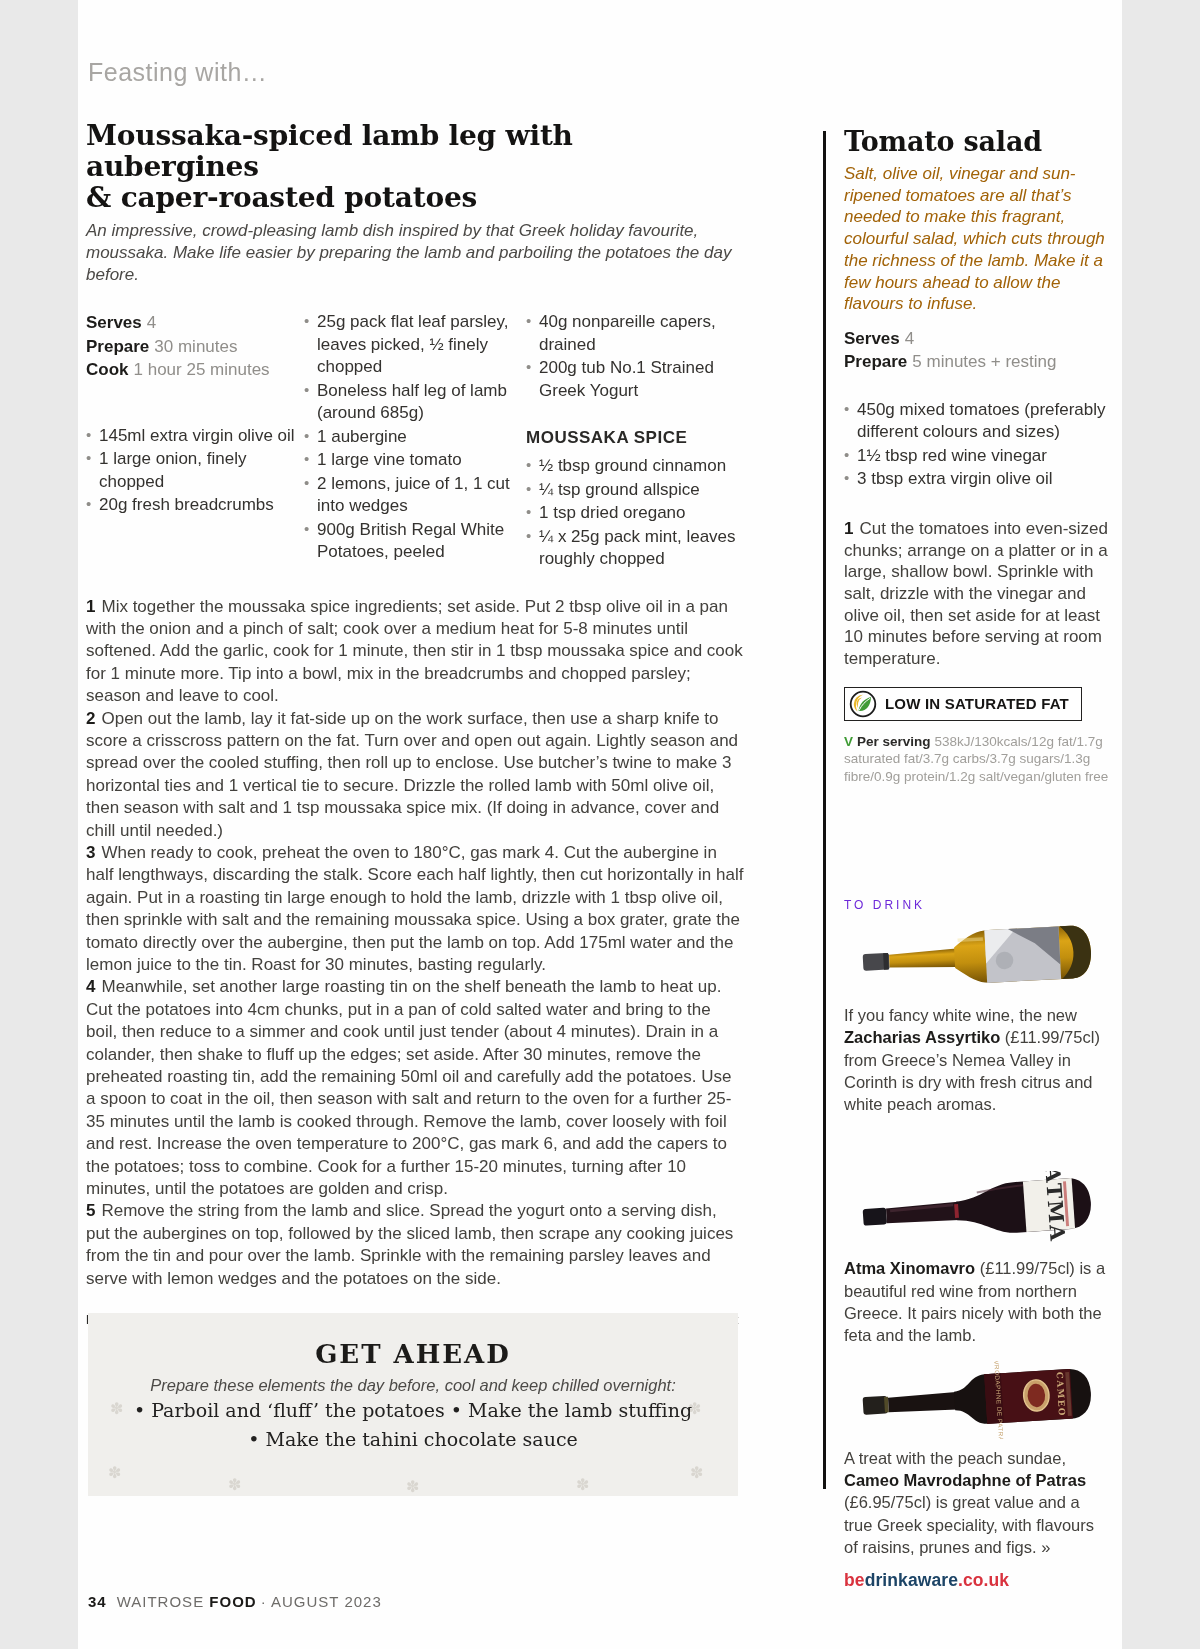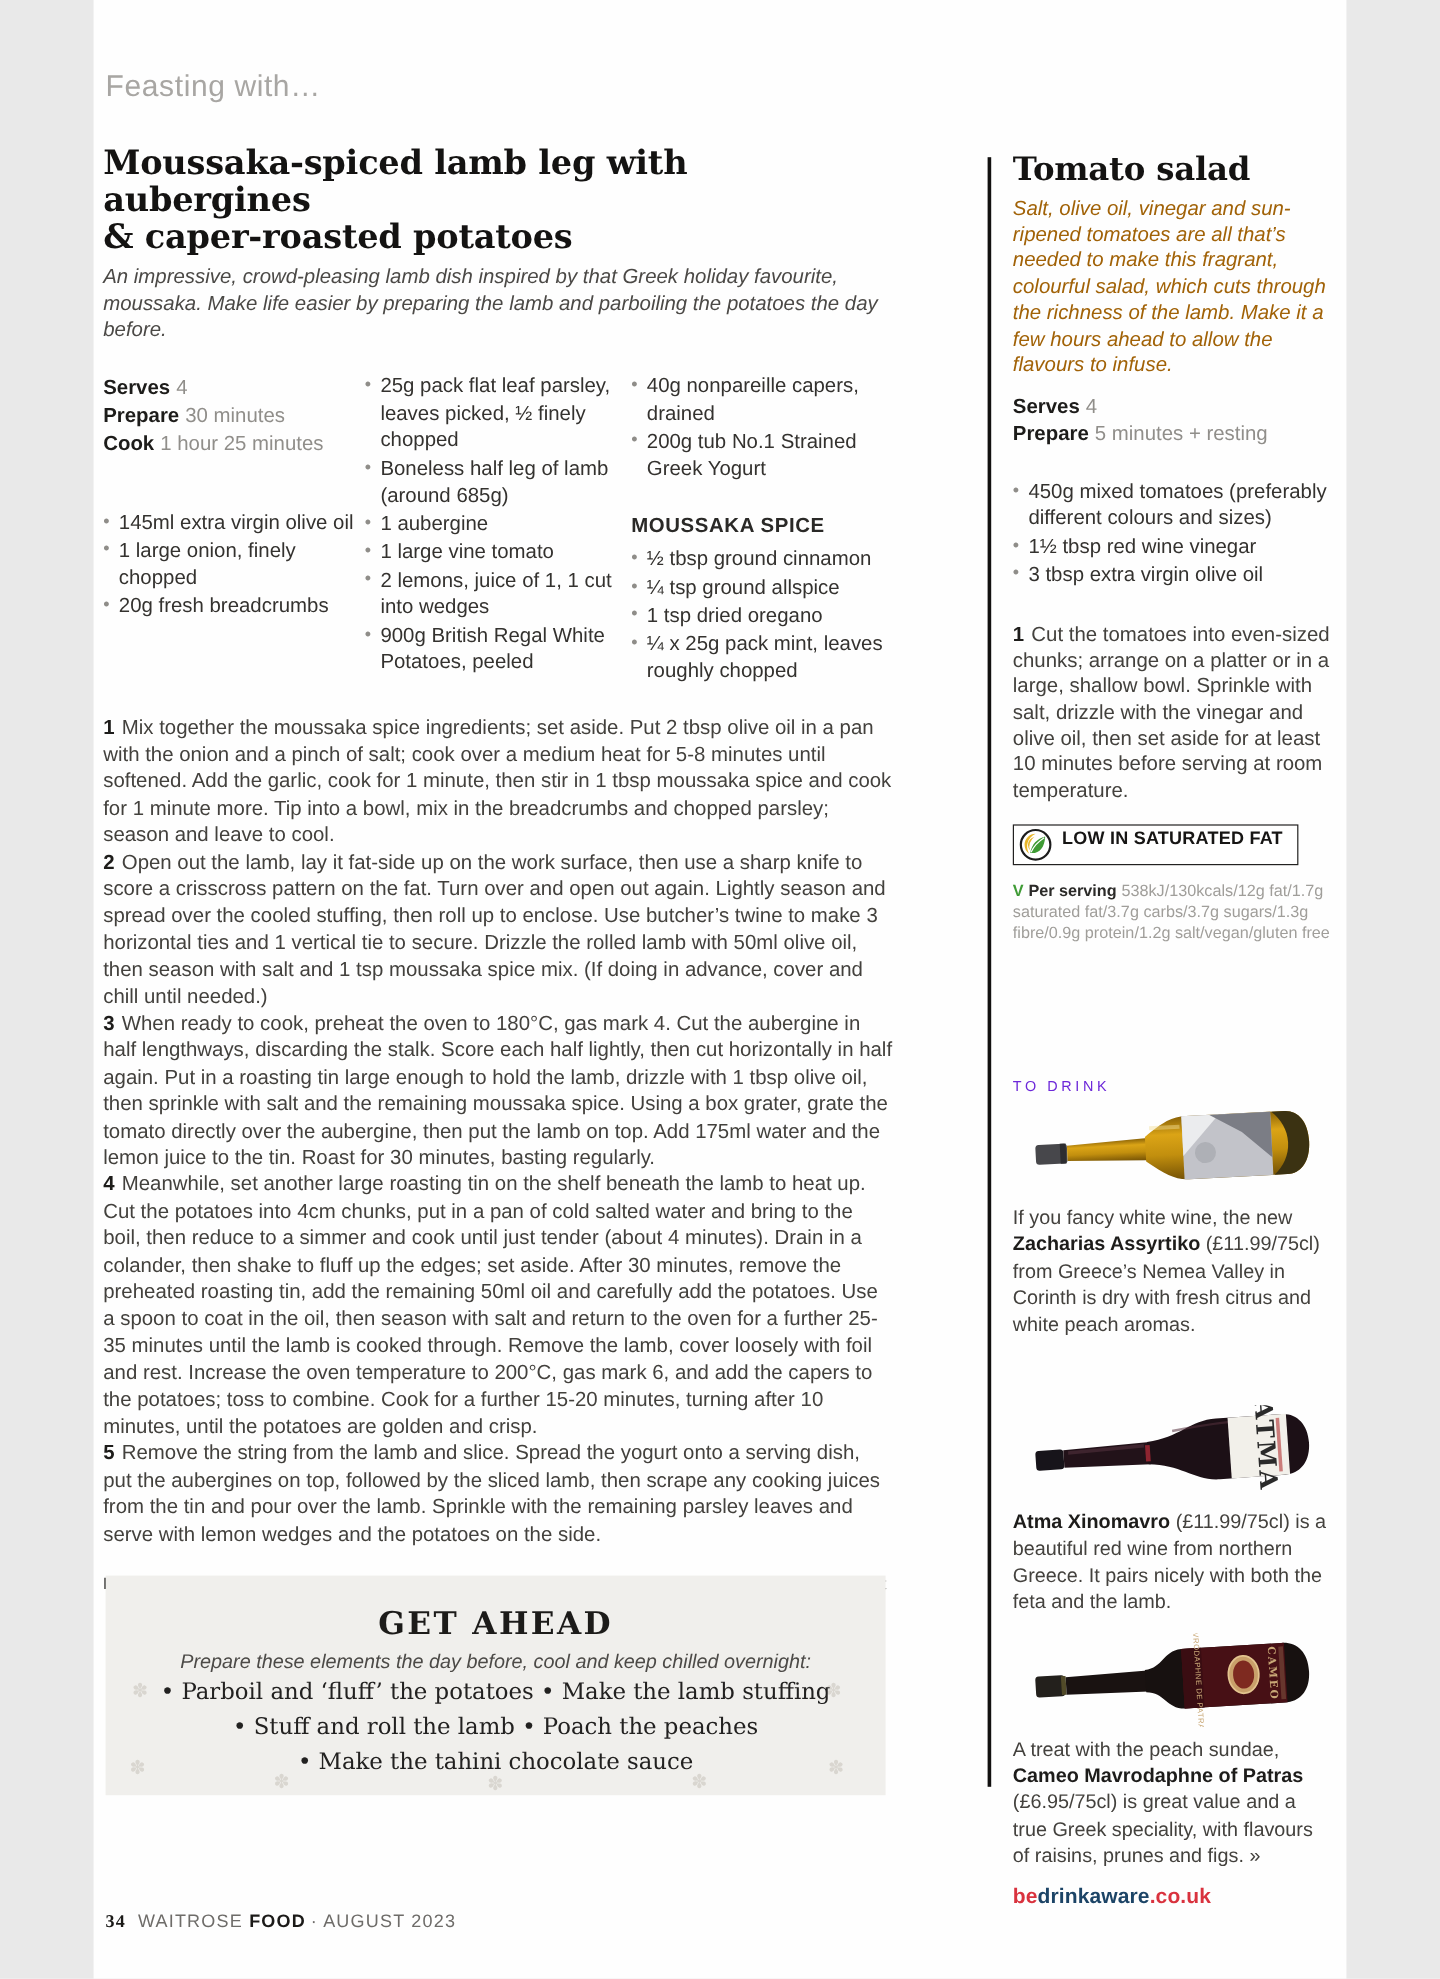--- a/index.html
+++ b/index.html
@@ -38,40 +38,40 @@
   .vrule { position:absolute; left:745px; top:131px; width:2.5px; height:1358px; background:#121110; }
 
   .side-col { position:absolute; left:766px; top:126px; width:268px; }
   .s-title { font-family:"DejaVu Serif", serif; font-weight:bold; font-size:27px; color:#141312; letter-spacing:-0.2px; }
   .s-intro { font-style:italic; font-size:17px; line-height:21.7px; color:#a16207; margin-top:6px; }
   .side-col .meta { margin-top:12px; }
   .s-ing { margin-top:25px; }
   .s-step { margin-top:27px; font-size:17px; line-height:21.7px; color:#43413d; }
   .s-step .n { font-weight:bold; color:#1d1c1a; margin-right:6px; }
 
-  .badge { margin-top:17px; display:inline-flex; align-items:flex-start; gap:8px; border:1.5px solid #222120; background:#fff; padding:2px 12px 2px 4px; }
+  .badge { margin-top:17px; display:inline-flex; align-items:center; gap:8px; border:1.5px solid #222120; background:#fff; padding:2px 12px 2px 4px; }
   .badge-label { font-weight:bold; font-size:15px; color:#161514; letter-spacing:0.2px; }
   .s-per { margin-top:11px; font-size:13.5px; line-height:17.5px; color:#a09e9a; }
   .s-per .v { color:#3f9b35; font-weight:bold; margin-right:4px; }
   .s-per b { color:#2b2a28; margin-right:4px; }
 
   .to-drink { position:absolute; left:766px; top:898px; width:268px; }
   .td-head { font-weight:normal; font-size:12px; letter-spacing:3px; color:#6d28d9; }
   .bottle { display:block; width:236px; height:78px; margin:6px auto 8px auto; }
   .b2 { margin-top:56px; }
   .b3 { margin-top:14px; }
   .td-text { font-size:16.5px; line-height:22.3px; color:#43413d; }
   .td-text b { color:#1d1c1a; }
   .drinkaware { margin-top:12px; font-weight:bold; font-size:17.5px; letter-spacing:0.1px; cursor:pointer; }
   .da-red { color:#d9323e; }
   .da-navy { color:#1c4466; }
 
   .footer { position:absolute; left:10px; top:1593px; font-size:15px; letter-spacing:1px; color:#6e6c69; }
   .footer b { color:#1b1a18; }
-  .footer .f-page { margin-right:10px;font-family:Liberation Serif, serif; }
+  .footer .f-page { margin-right:10px; }
   .footer .f-issue { margin-left:4px; }
 </style>
 </head>
 <body>
 
 <div class="page">
 
   <div class="eyebrow">Feasting with…</div>
 
   <div class="main-col">
@@ -134,21 +134,20 @@
     <span class="orn" style="left:22px; top:86px;">✽</span>
     <span class="orn" style="left:600px; top:86px;">✽</span>
     <span class="orn" style="left:20px; top:150px;">✽</span>
     <span class="orn" style="left:140px; top:162px;">✽</span>
     <span class="orn" style="left:318px; top:164px;">✽</span>
     <span class="orn" style="left:488px; top:162px;">✽</span>
     <span class="orn" style="left:602px; top:150px;">✽</span>
     <div class="ga-title">GET AHEAD</div>
     <div class="ga-sub">Prepare these elements the day before, cool and keep chilled overnight:</div>
     <div class="ga-line">• Parboil and ‘fluff’ the potatoes • Make the lamb stuffing</div>
-    <div class="ga-line">• Stuff and roll the lamb • Poach the peaches</div>
     <div class="ga-line">• Make the tahini chocolate sauce</div>
   </div>
 
   <div class="vrule"></div>
 
   <div class="side-col">
     <h2 class="s-title">Tomato salad</h2>
     <p class="s-intro">Salt, olive oil, vinegar and sun-ripened tomatoes are all that’s needed to make this fragrant, colourful salad, which cuts through the richness of the lamb. Make it a few hours ahead to allow the flavours to infuse.</p>
     <div class="meta">
       <div><b>Serves</b><span class="val">4</span></div>

